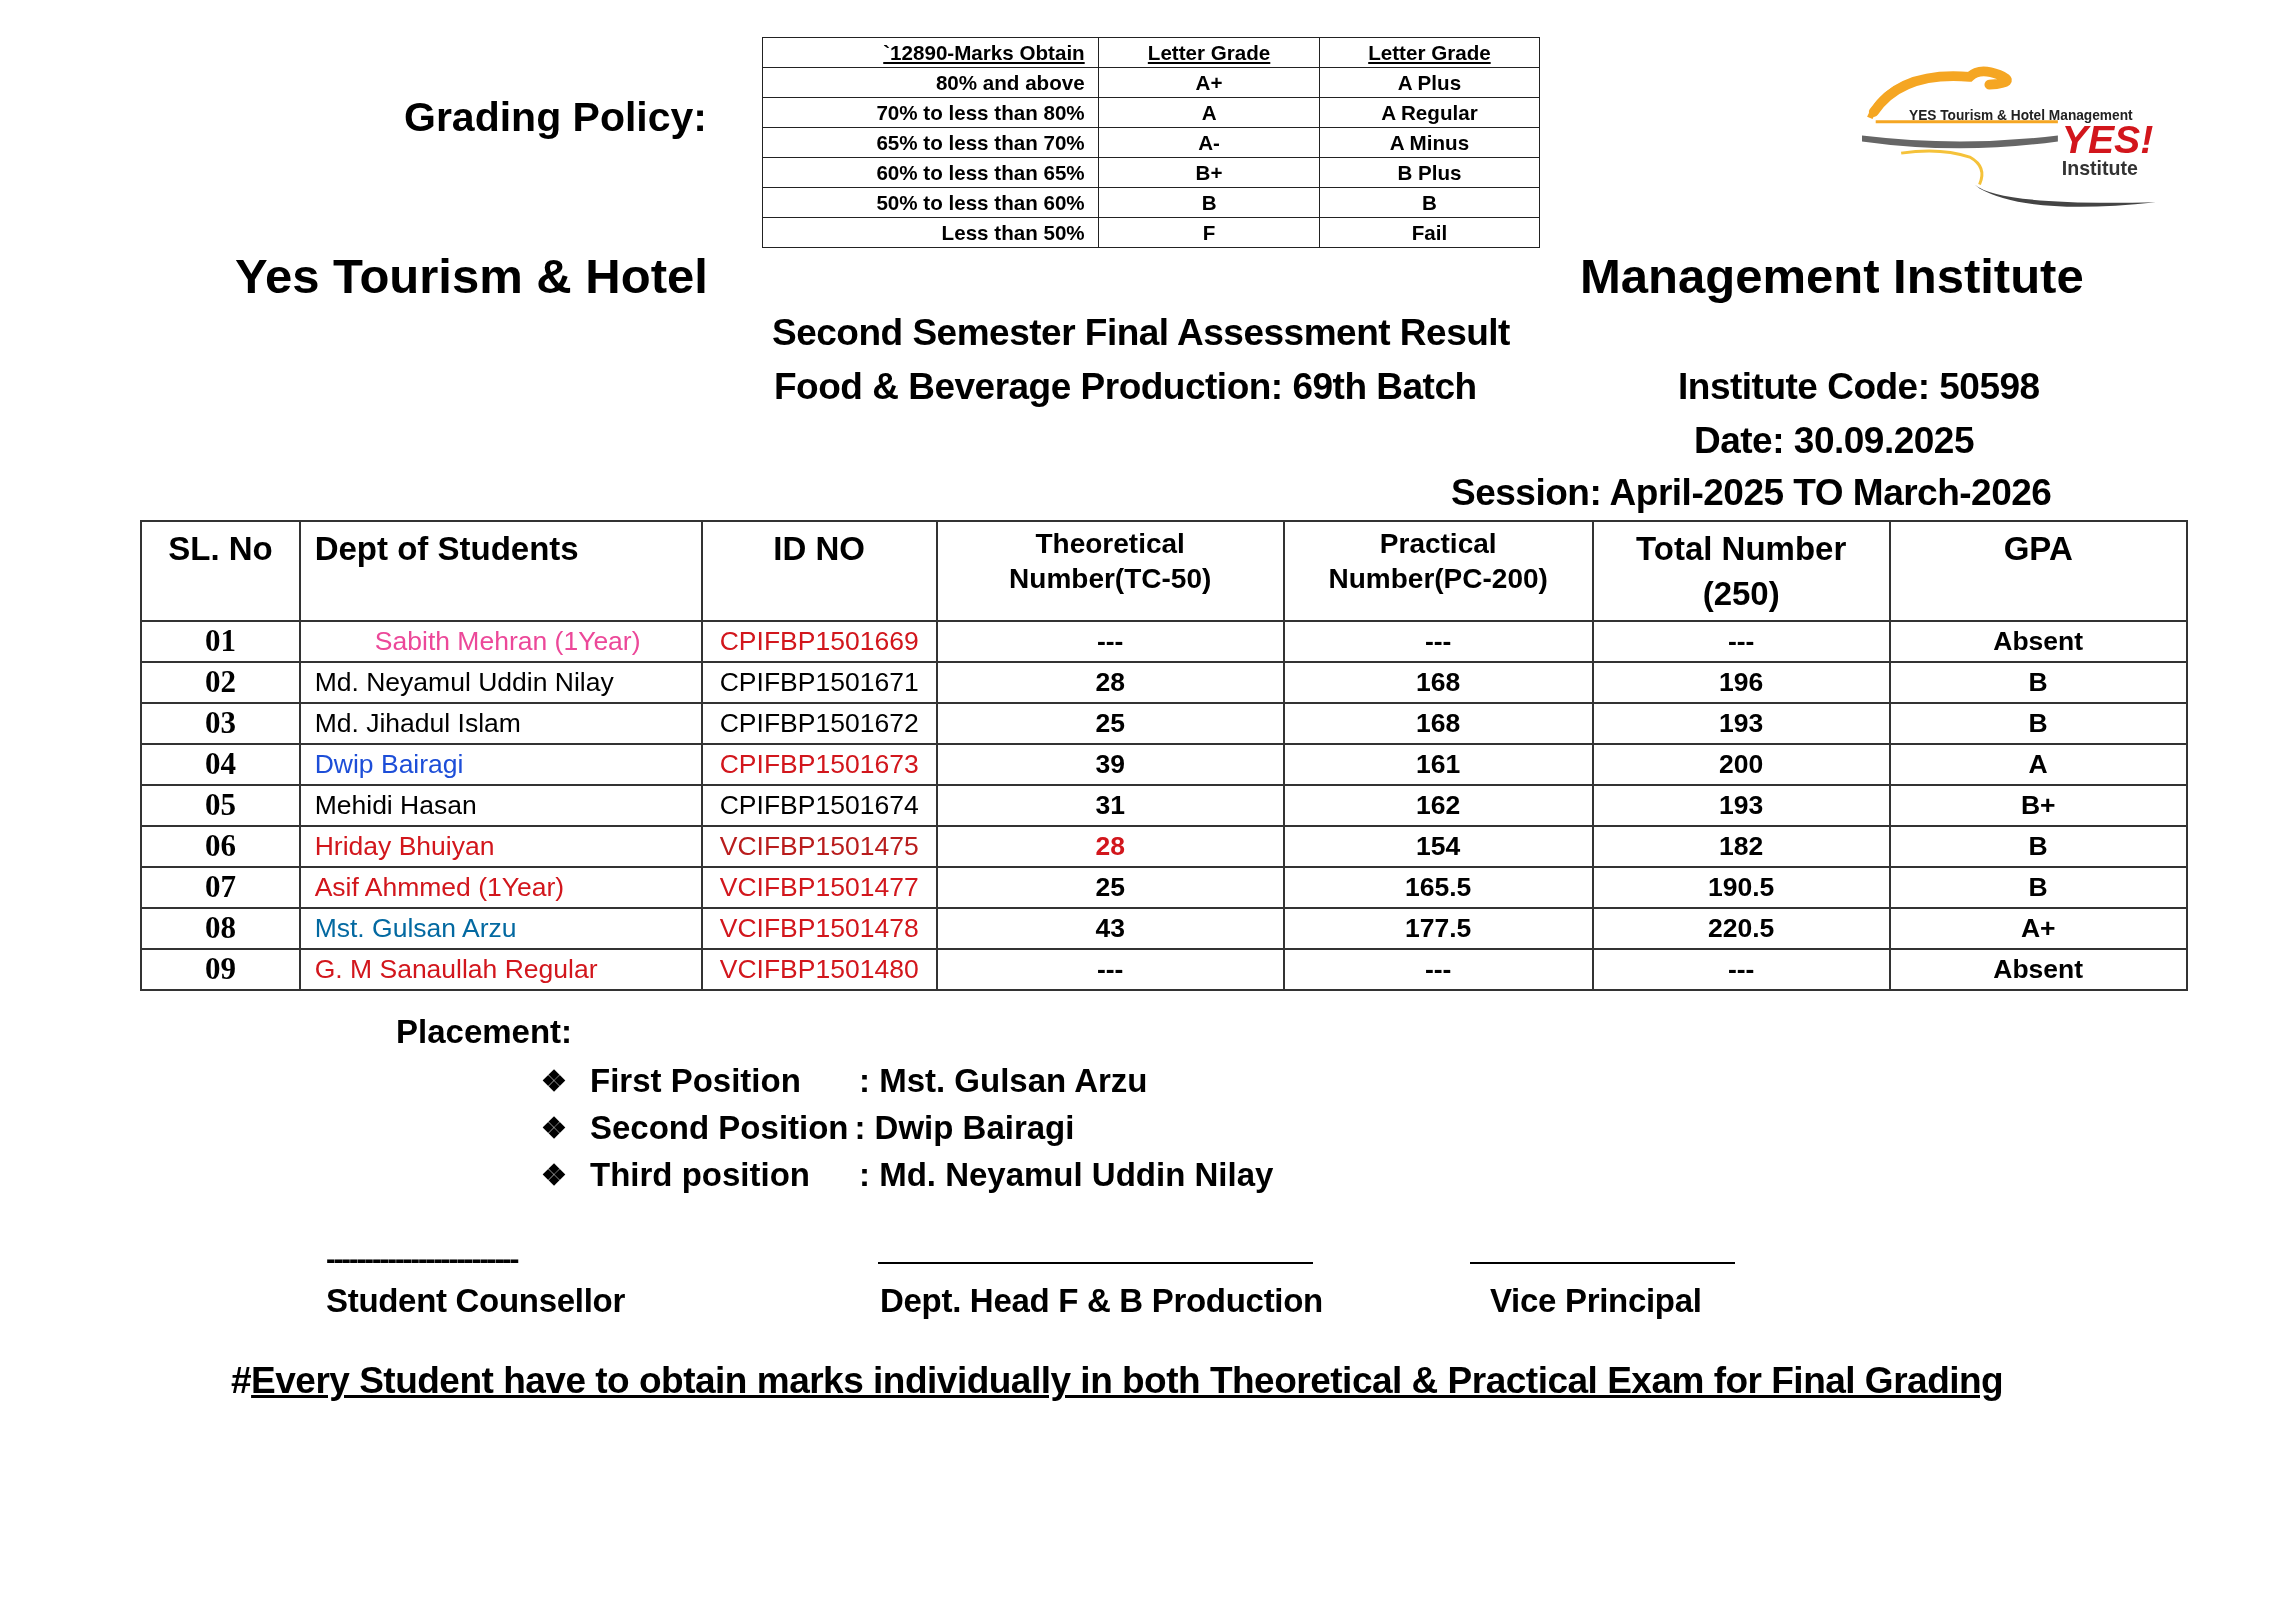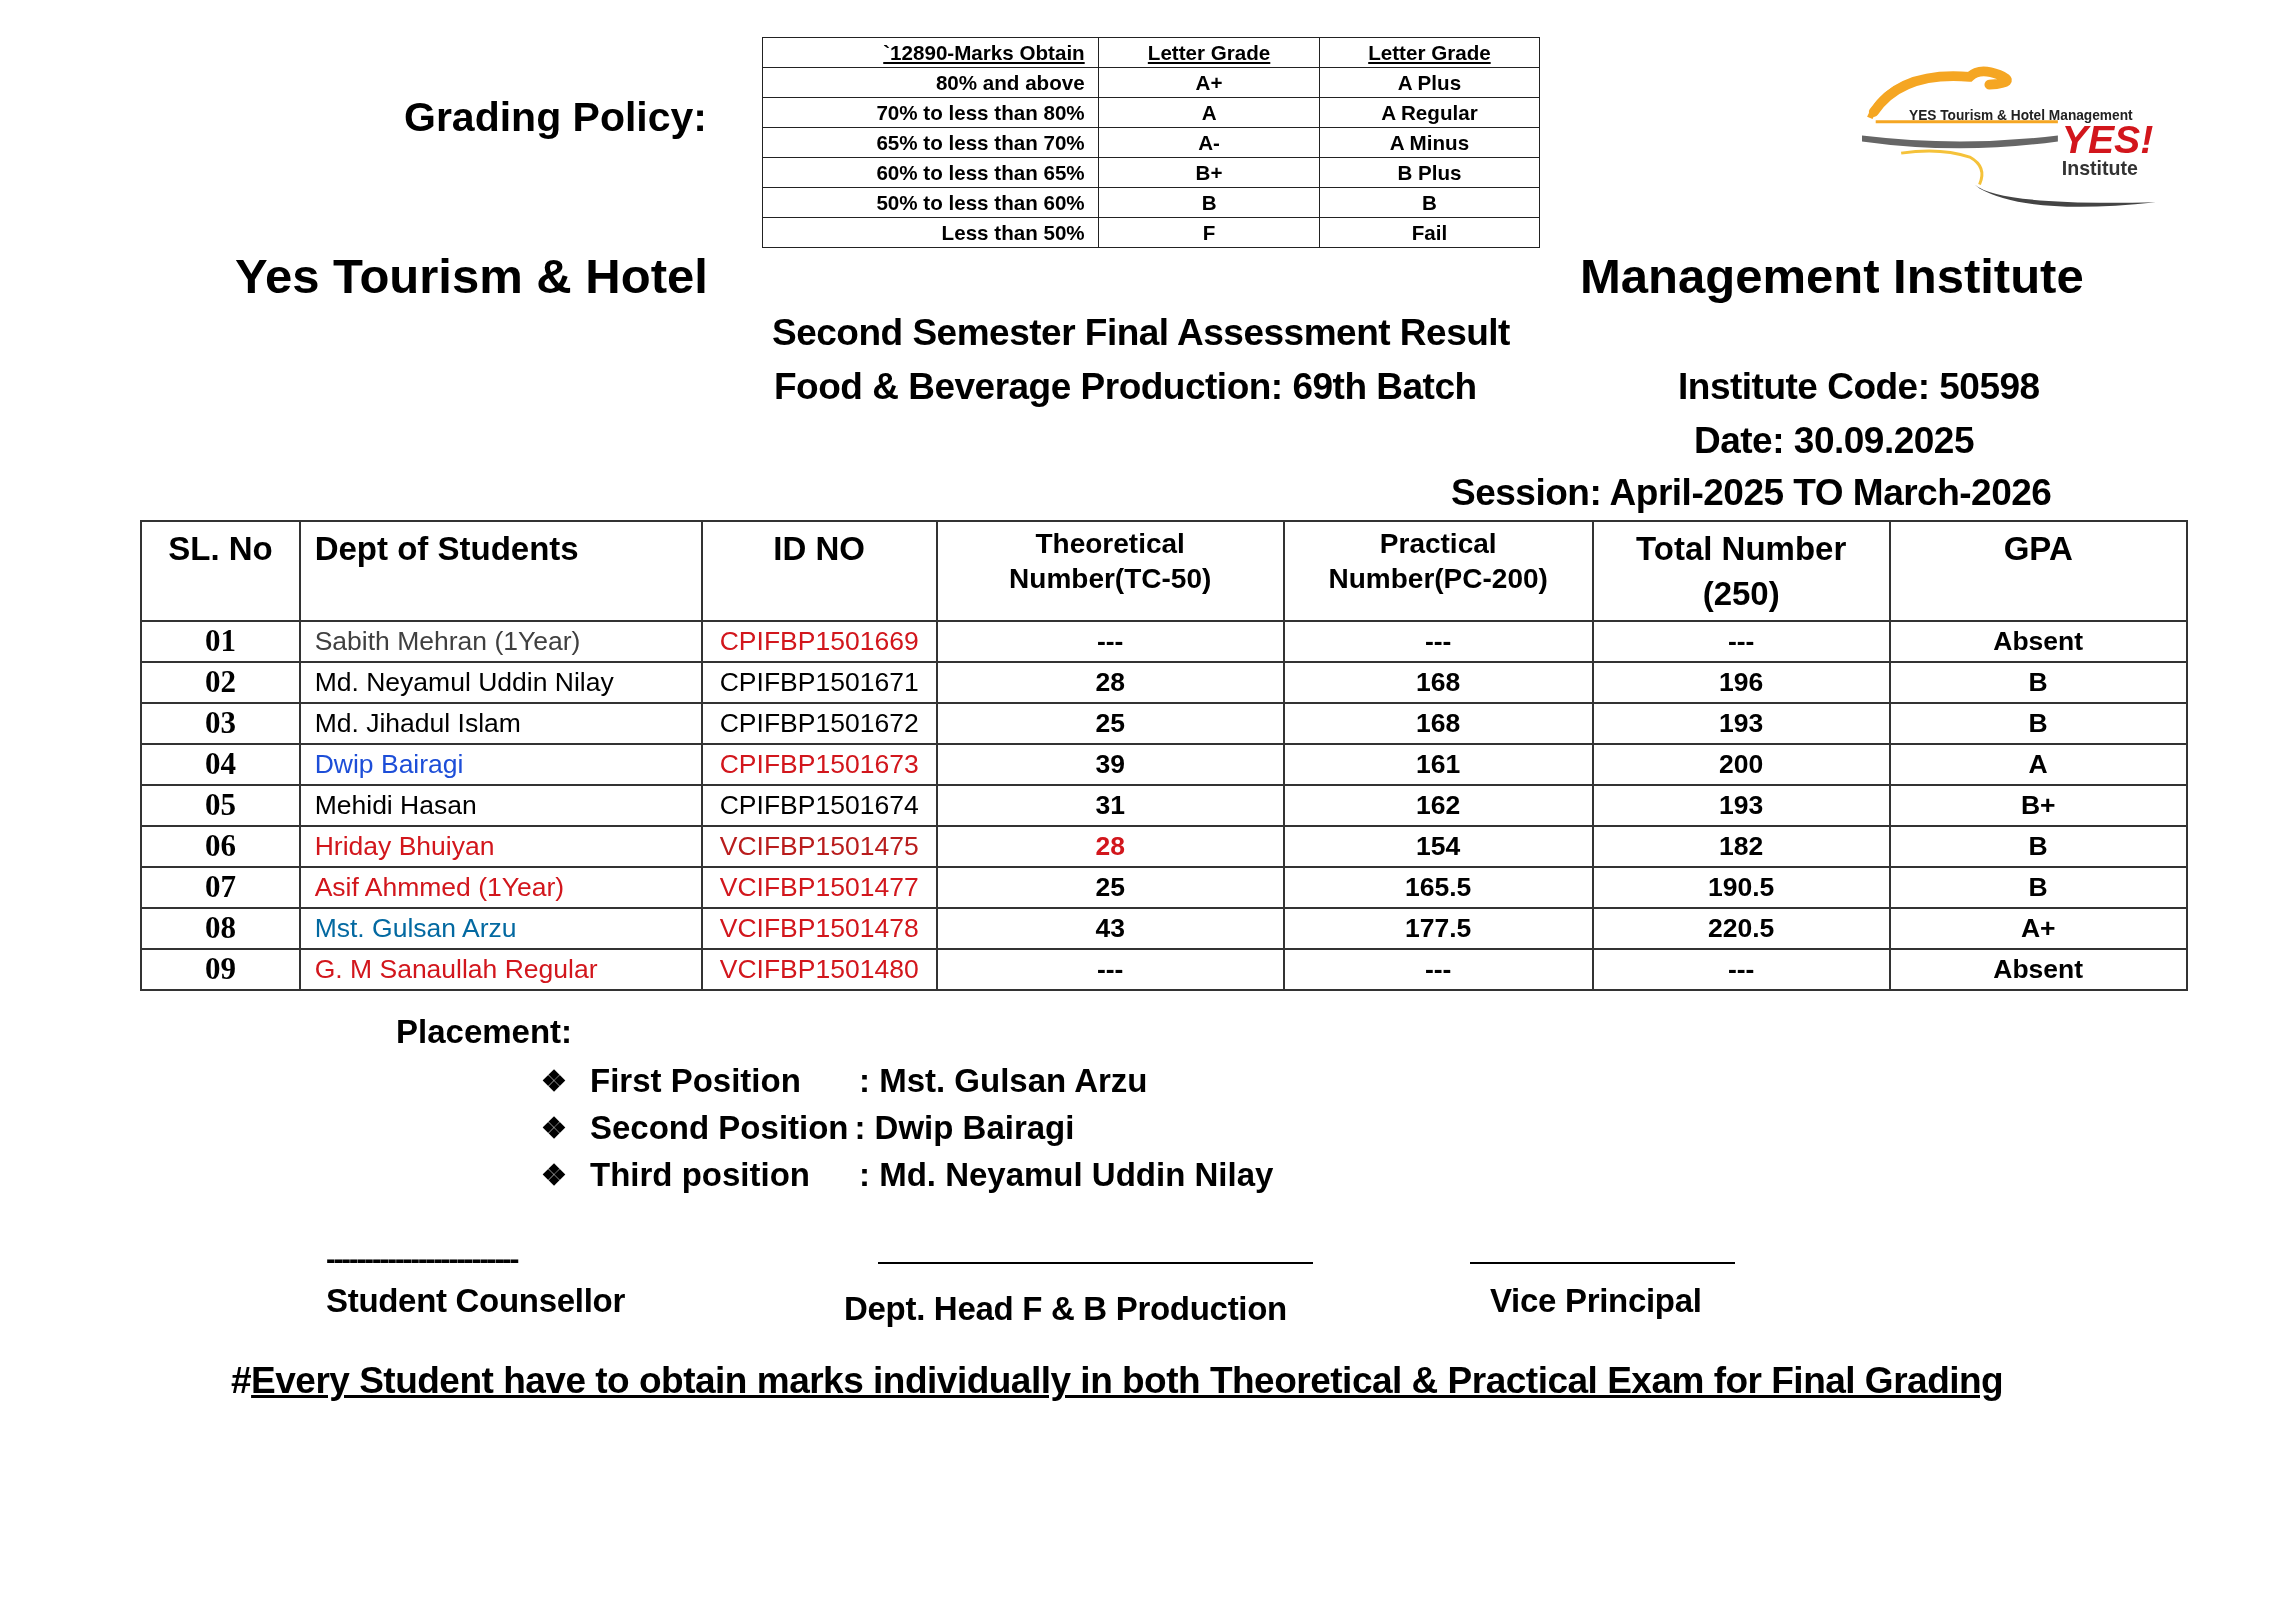--- a/index.html
+++ b/index.html
@@ -96,21 +96,21 @@
     .placement-list .row { height: 47px; display: flex; align-items: center; }
     .placement-list .bullet { width: 49px; font-size: 29px; }
     .placement-list .pos { width: 269px; }
 
     
     .sig-line1 { left: 326px; top: 1243px; font-size: 29px; font-weight: bold; letter-spacing: -2px; }
     .sig-line2 { left: 878px; top: 1262px; width: 435px; border-bottom: 2.9px solid #000; }
     .sig-line3 { left: 1470px; top: 1262px; width: 265px; border-bottom: 2.9px solid #000; }
     .sig-label { font-size: 33px; font-weight: bold; top: 1282px; letter-spacing: -0.3px; }
     .sig-l1 { left: 326px; }
-    .sig-l2 { left: 844px; margin-top: 8px; }
+    .sig-l2 { left: 880px; }
     .sig-l3 { left: 1490px; }
 
     
     .note { left: 231px; top: 1360px; font-size: 37px; font-weight: bold; letter-spacing: -0.5px; }
     .note .u { text-decoration: underline; text-decoration-thickness: 2.9px; }
   </style>
 </head>
 <body>
 
 <div class="abs grading-title">Grading Policy:</div>
@@ -197,21 +197,21 @@
       <th class="col-total big">
         <div>Total Number</div>
         <div>(250)</div>
       </th>
       <th class="col-gpa big">GPA</th>
     </tr>
   </thead>
   <tbody id="results-body">
     <tr>
       <td class="sl">01</td>
-      <td class="name" style="color: #404040;">Sabith Mehran (1Year)</td>
+      <td class="name" style="color: #ec4899; text-align: center;">Sabith Mehran (1Year)</td>
       <td class="idno" style="color: rgb(210, 22, 28);">CPIFBP1501669</td>
       <td>---</td>
       <td>---</td>
       <td>---</td>
       <td>Absent</td>
     </tr>
     <tr>
       <td class="sl">02</td>
       <td class="name">Md. Neyamul Uddin Nilay</td>
       <td class="idno">CPIFBP1501671</td>

